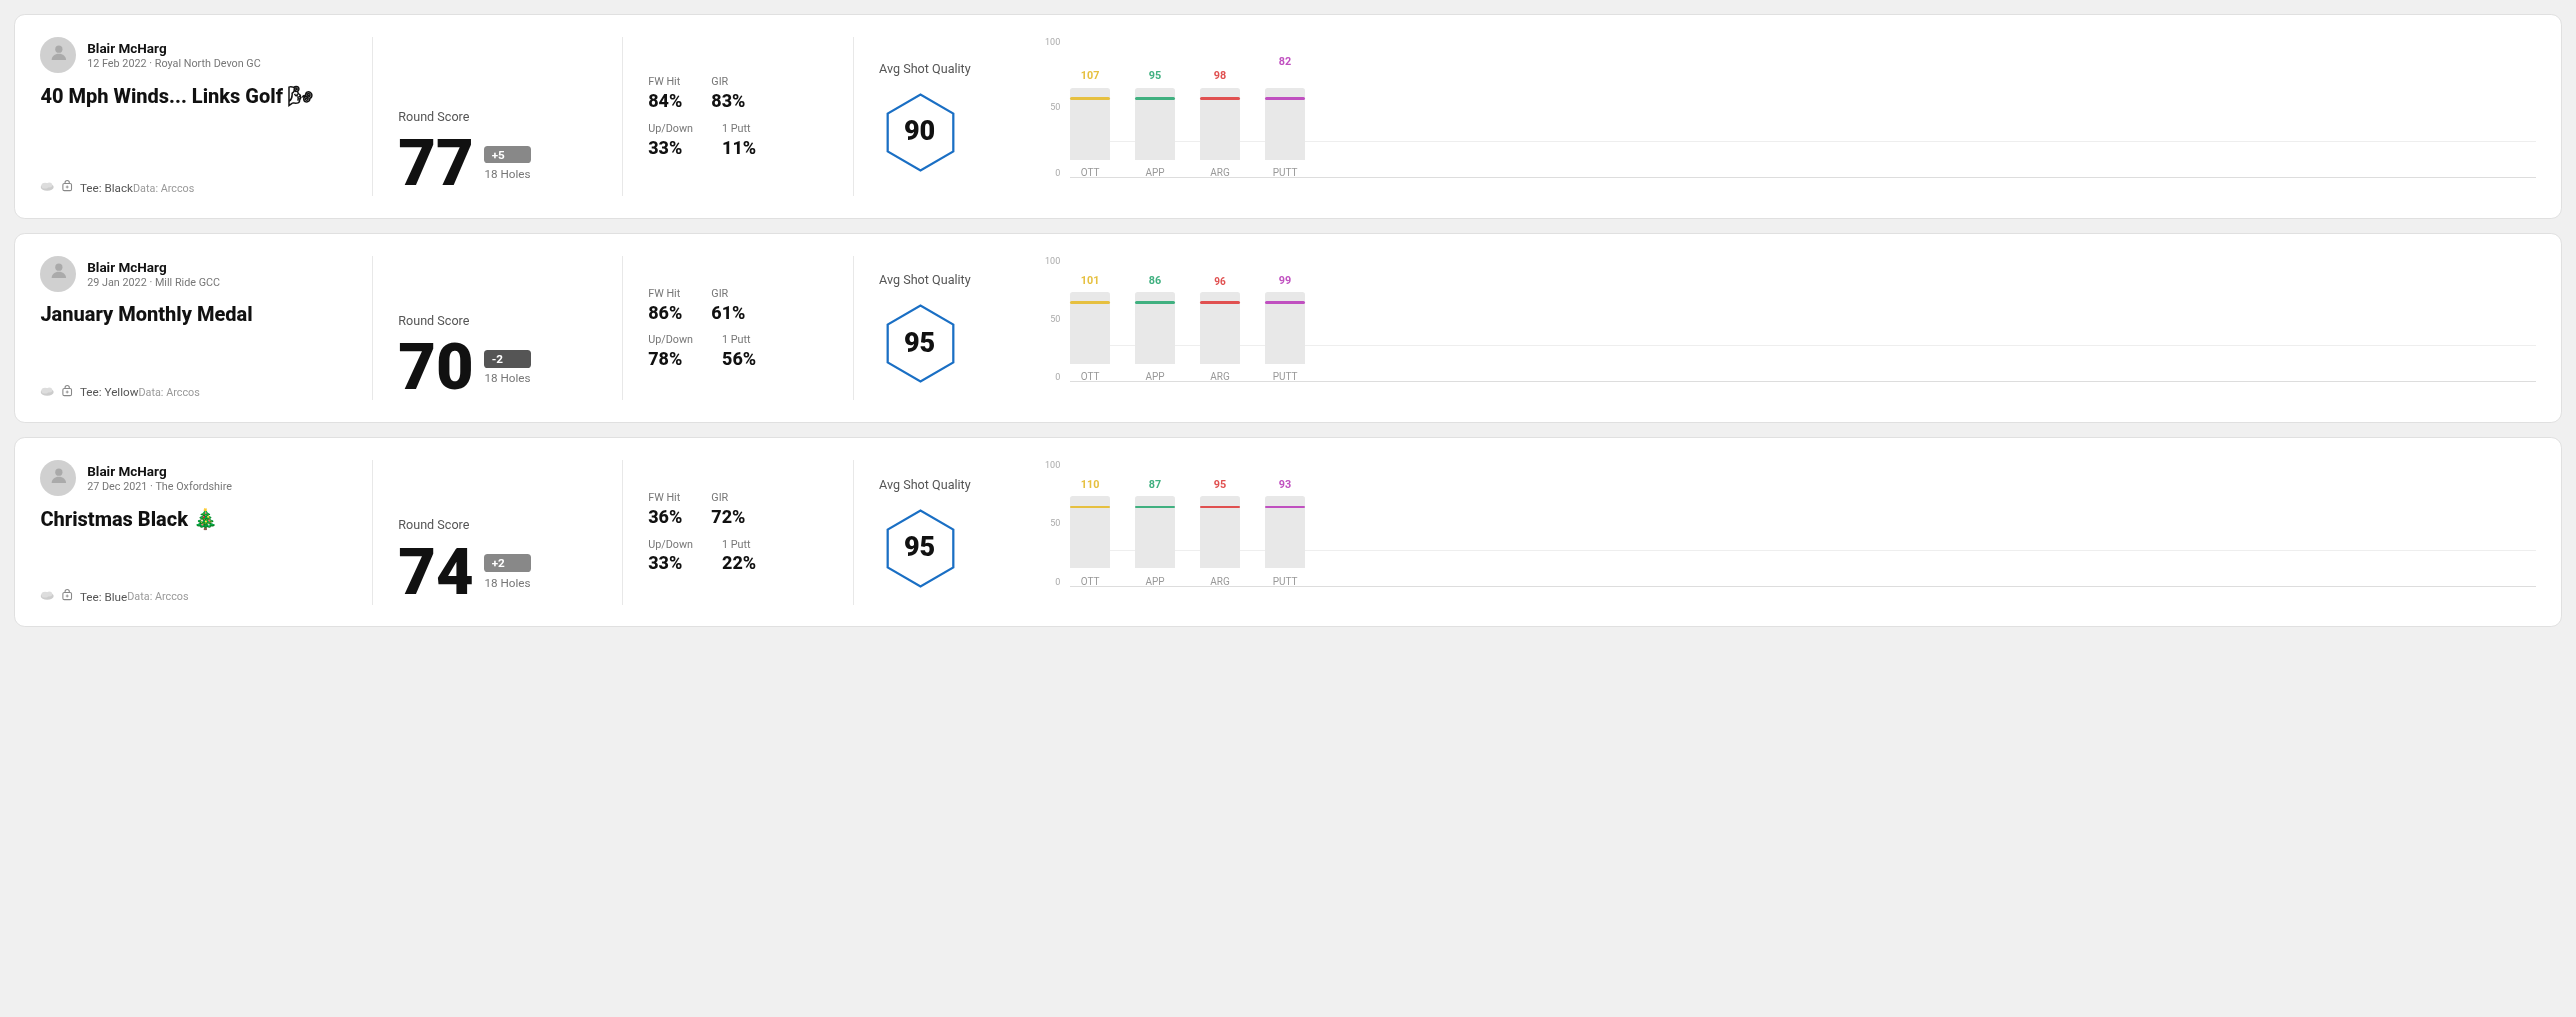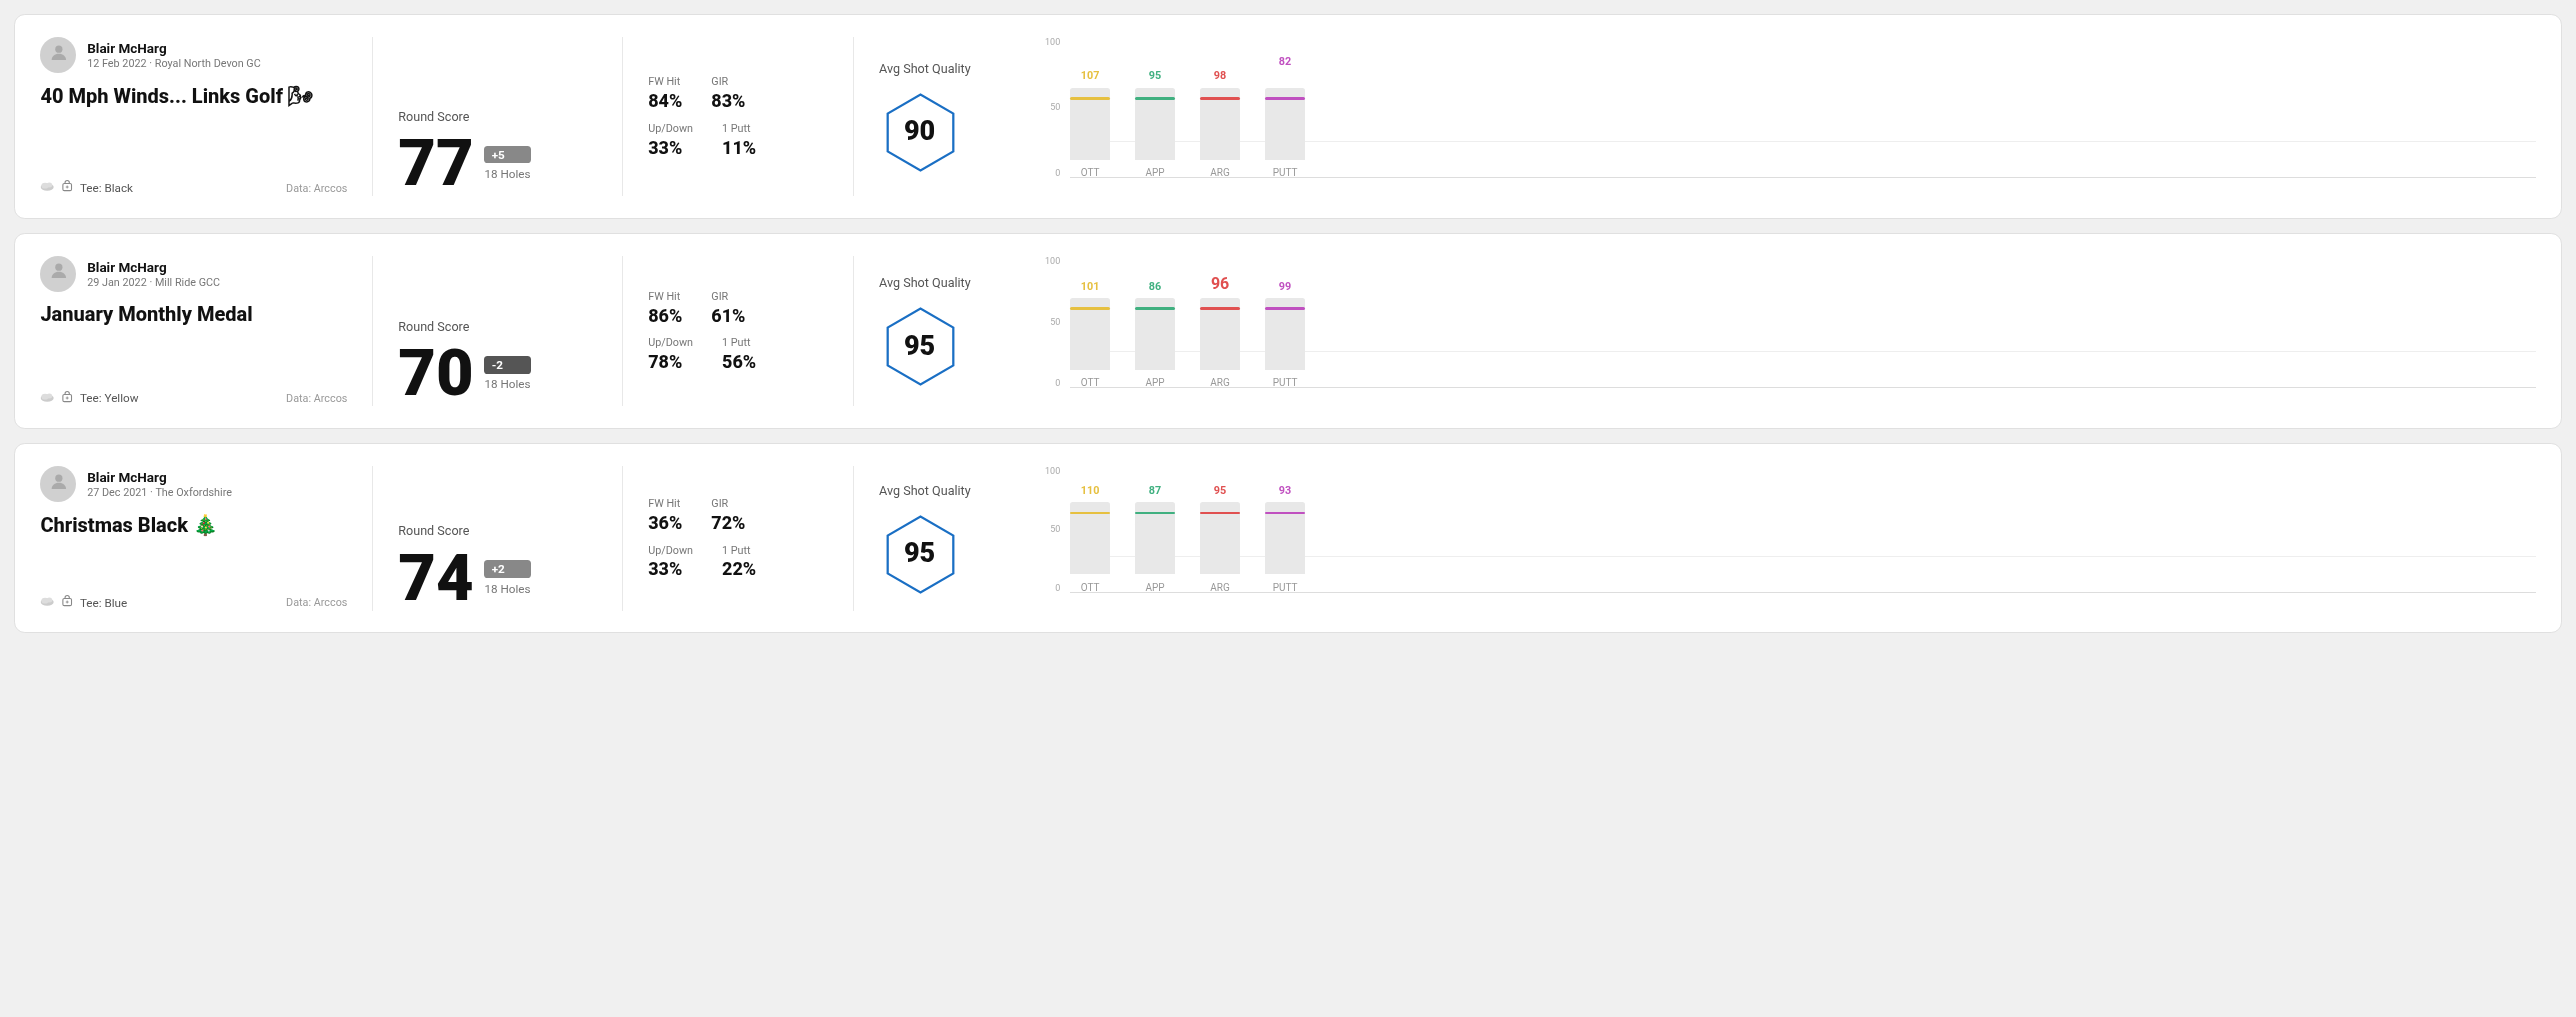--- a/index.html
+++ b/index.html
@@ -60,21 +60,20 @@
       font-size: 20px;
       font-weight: 800;
       color: #111;
       margin: 10.8px 0 14.4px 0;
       display: flex;
       align-items: center;
       gap: 7.2px;
     }
     .card-footer {
       display: flex;
-      justify-content: space-between;
       align-items: center;
     }
     .tee-info {
       display: flex;
       align-items: center;
       gap: 5.4px;
       font-size: 11.7px;
       color: #555;
     }
     .data-source {
@@ -503,21 +502,21 @@
     </div>
             <div class="chart-bar-group">
       <span class="bar-value" style="color:#40b080; font-size:10.8px; font-weight:700; margin-bottom:1.8px;">86</span>
       <div class="bar-container" style="width:40px; height:72px; background:#e8e8e8; border-radius:2.7px; position:relative;">
         <div class="bar-fill" style="height:52px; background:#e8e8e8; width:100%; position:absolute; bottom:0; border-radius:2.7px 2.7px 0 0;"></div>
         <div class="bar-line" style="position:absolute; bottom:60px; left:0; right:0; height:2.7px; background:#40b080; border-radius:1.8px;"></div>
       </div>
       <span class="bar-axis-label" style="font-size:10px; color:#999; margin-top:3.6px;">APP</span>
     </div>
             <div class="chart-bar-group">
-      <span class="bar-value" style="color:#e05050; font-size:16px; font-weight:700; margin-bottom:1.8px;">96</span>
+      <span class="bar-value" style="color:#e05050; font-size:10px; font-weight:700; margin-bottom:1.8px;">96</span>
       <div class="bar-container" style="width:40px; height:72px; background:#e8e8e8; border-radius:2.7px; position:relative;">
         <div class="bar-fill" style="height:58px; background:#e8e8e8; width:100%; position:absolute; bottom:0; border-radius:2.7px 2.7px 0 0;"></div>
         <div class="bar-line" style="position:absolute; bottom:60px; left:0; right:0; height:2.7px; background:#e05050; border-radius:1.8px;"></div>
       </div>
       <span class="bar-axis-label" style="font-size:10px; color:#999; margin-top:3.6px;">ARG</span>
     </div>
             <div class="chart-bar-group">
       <span class="bar-value" style="color:#c050c0; font-size:10.8px; font-weight:700; margin-bottom:1.8px;">99</span>
       <div class="bar-container" style="width:40px; height:72px; background:#e8e8e8; border-radius:2.7px; position:relative;">
         <div class="bar-fill" style="height:60px; background:#e8e8e8; width:100%; position:absolute; bottom:0; border-radius:2.7px 2.7px 0 0;"></div>

